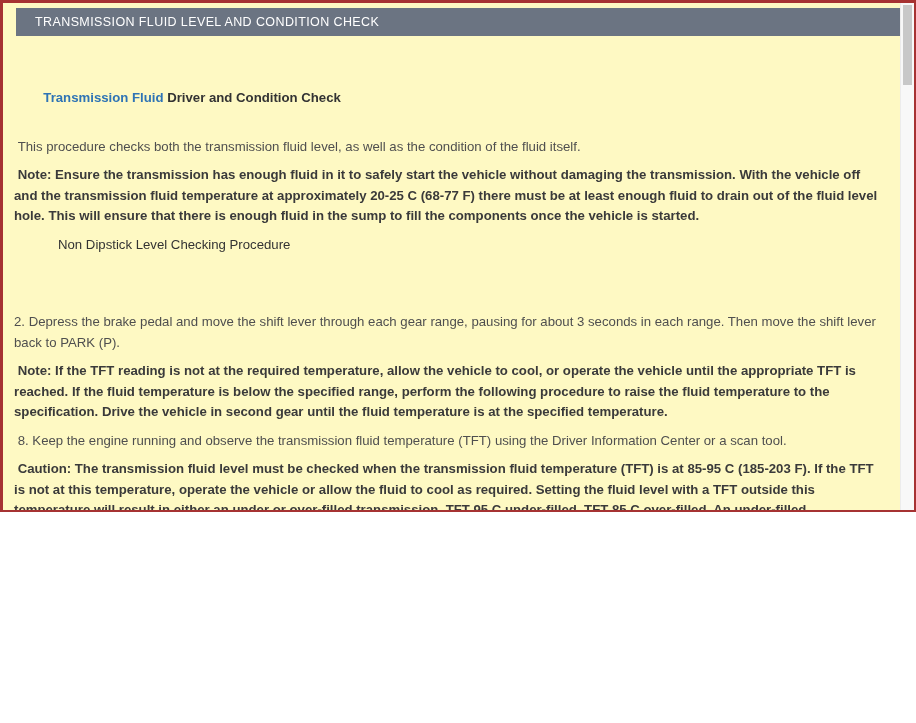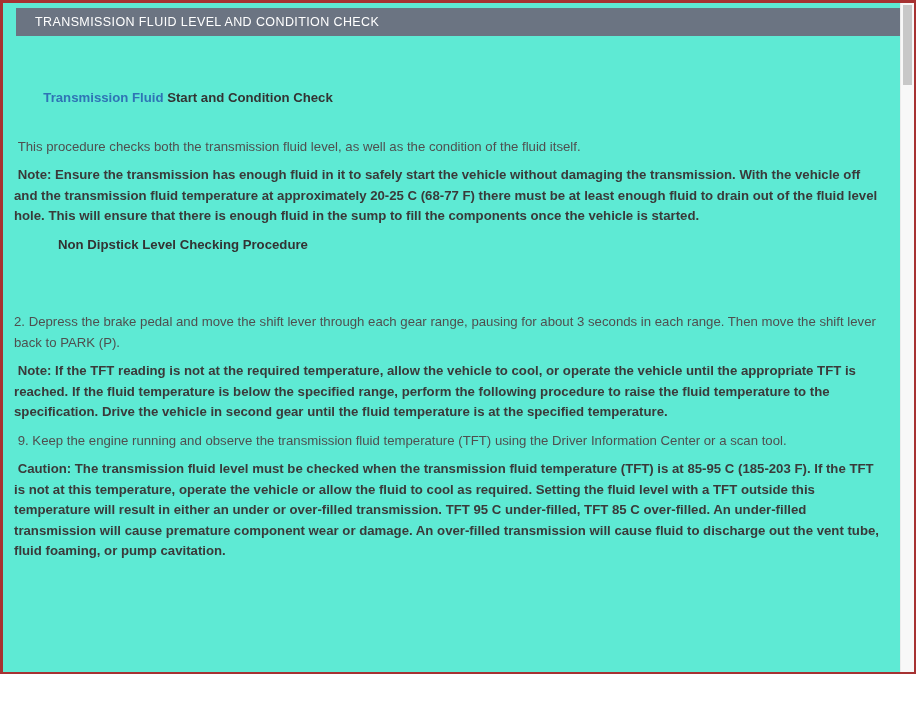--- a/index.html
+++ b/index.html
@@ -10,26 +10,26 @@
     --body-text:#4f4f4f;
     --bold-text:#3a3a3a;
     --heading-text:#333333;
     --scrollbar-thumb:#c8c8c8;
     --scrollbar-track:#f8f8f8;
   }
   html,body{margin:0;padding:0;background:#fff;}
   body{width:916px;height:723px;overflow:hidden;font-family:"Liberation Sans",sans-serif;}
   .page{
     box-sizing:border-box;
-    width:916px;height:674px;
+    width:916px;height:512px;
     border:3px solid var(--page-border);
     border-right-width:2px;
     border-bottom-width:2px;
     position:relative;
-    background:#5eead4;
+    background:#fef9c3;
     overflow:hidden;
   }
   .main{
     position:absolute;top:0;left:0;right:13px;bottom:0;
     padding:5px 0 0 10px;
     overflow:hidden;
   }
   .titlebar{
     height:28px;
     margin-left:3px;
@@ -44,21 +44,21 @@
   .content{
     padding:31px 14px 0 1px;
     font-size:13.2px;
     line-height:20.5px;
     color:var(--body-text);
   }
   .content p{margin:8px 0;white-space:pre-wrap;}
   .doc-heading{margin:0 0 0 0 !important;font-weight:bold;color:var(--heading-text);}
   .doc-link{color:var(--link-blue);font-weight:bold;text-decoration:none;cursor:pointer;text-align:center;}
   .bold{font-weight:bold;color:var(--bold-text);}
-  .section-heading{font-weight:bold;color:var(--heading-text);padding-left:44px;}
+  .section-heading{font-weight:normal;color:var(--heading-text);padding-left:44px;}
   .scrollbar{
     position:absolute;top:0;right:0;bottom:0;width:13px;
     background:var(--scrollbar-track);
     border-left:1px solid #ececec;
   }
   .scrollbar-thumb{
     position:absolute;top:2px;left:2px;
     width:9px;height:80px;
     background:var(--scrollbar-thumb);
   }
@@ -70,38 +70,38 @@
 
   <div class="main">
 
     <div class="titlebar">
       <span>TRANSMISSION FLUID LEVEL AND CONDITION CHECK</span>
     </div>
 
     <div class="content">
 
       <p class="doc-heading">
-        <a class="doc-link">Transmission Fluid</a><span> Start and Condition Check</span>
+        <a class="doc-link">Transmission Fluid</a><span> Driver and Condition Check</span>
       </p>
 
       <p> This procedure checks both the transmission fluid level, as well as the condition of the fluid itself.</p>
 
 
       <p class="bold"> Note: Ensure the transmission has enough fluid in it to safely start the vehicle without damaging the transmission. With the vehicle off and the transmission fluid temperature at approximately 20-25 C (68-77 F) there must be at least enough fluid to drain out of the fluid level hole. This will ensure that there is enough fluid in the sump to fill the components once the vehicle is started.</p>
 
       <p class="section-heading">Non Dipstick Level Checking Procedure</p>
 
       <p class="steps">
         </p>
         <div> 2. Depress the brake pedal and move the shift lever through each gear range, pausing for about 3 seconds in each range. Then move the shift lever back to PARK (P).</div>
       <p></p>
 
       <p class="bold"> Note: If the TFT reading is not at the required temperature, allow the vehicle to cool, or operate the vehicle until the appropriate TFT is reached. If the fluid temperature is below the specified range, perform the following procedure to raise the fluid temperature to the specification. Drive the vehicle in second gear until the fluid temperature is at the specified temperature.</p>
 
-      <p> 9. Keep the engine running and observe the transmission fluid temperature (TFT) using the Driver Information Center or a scan tool.</p>
+      <p> 8. Keep the engine running and observe the transmission fluid temperature (TFT) using the Driver Information Center or a scan tool.</p>
 
       <p class="bold"> Caution: The transmission fluid level must be checked when the transmission fluid temperature (TFT) is at 85-95 C (185-203 F). If the TFT is not at this temperature, operate the vehicle or allow the fluid to cool as required. Setting the fluid level with a TFT outside this temperature will result in either an under or over-filled transmission. TFT 95 C under-filled, TFT 85 C over-filled. An under-filled transmission will cause premature component wear or damage. An over-filled transmission will cause fluid to discharge out the vent tube, fluid foaming, or pump cavitation.</p>
 
     </div>
   </div>
 
   <div class="scrollbar">
     <div class="scrollbar-thumb"></div>
   </div>
 

